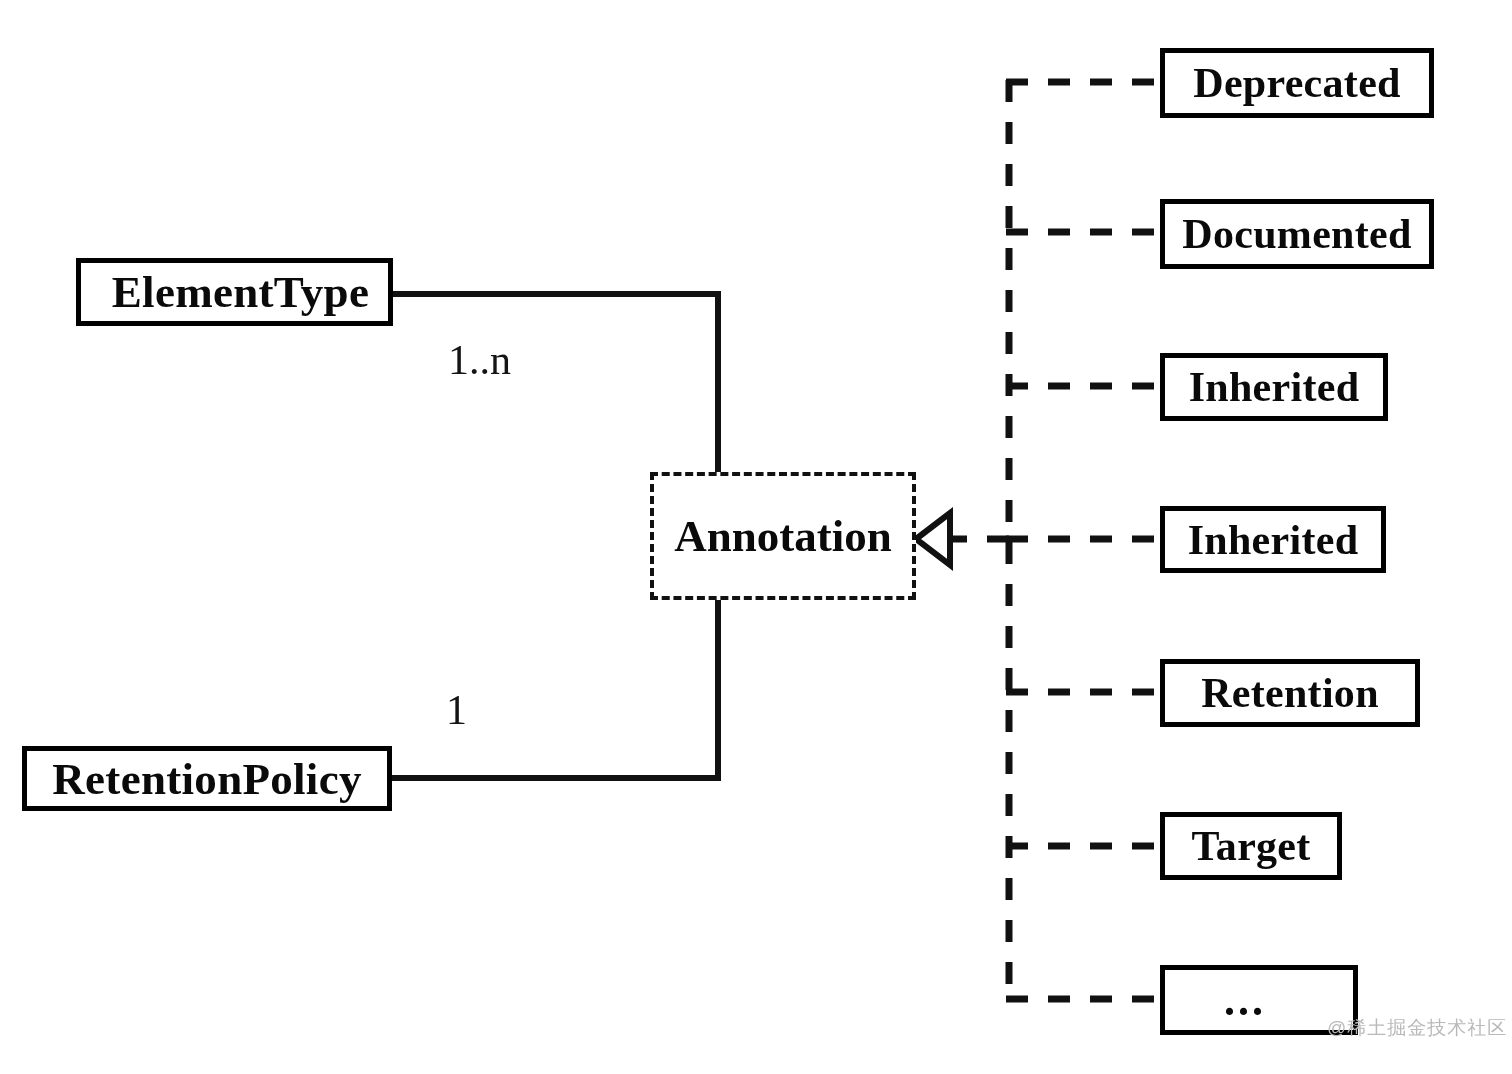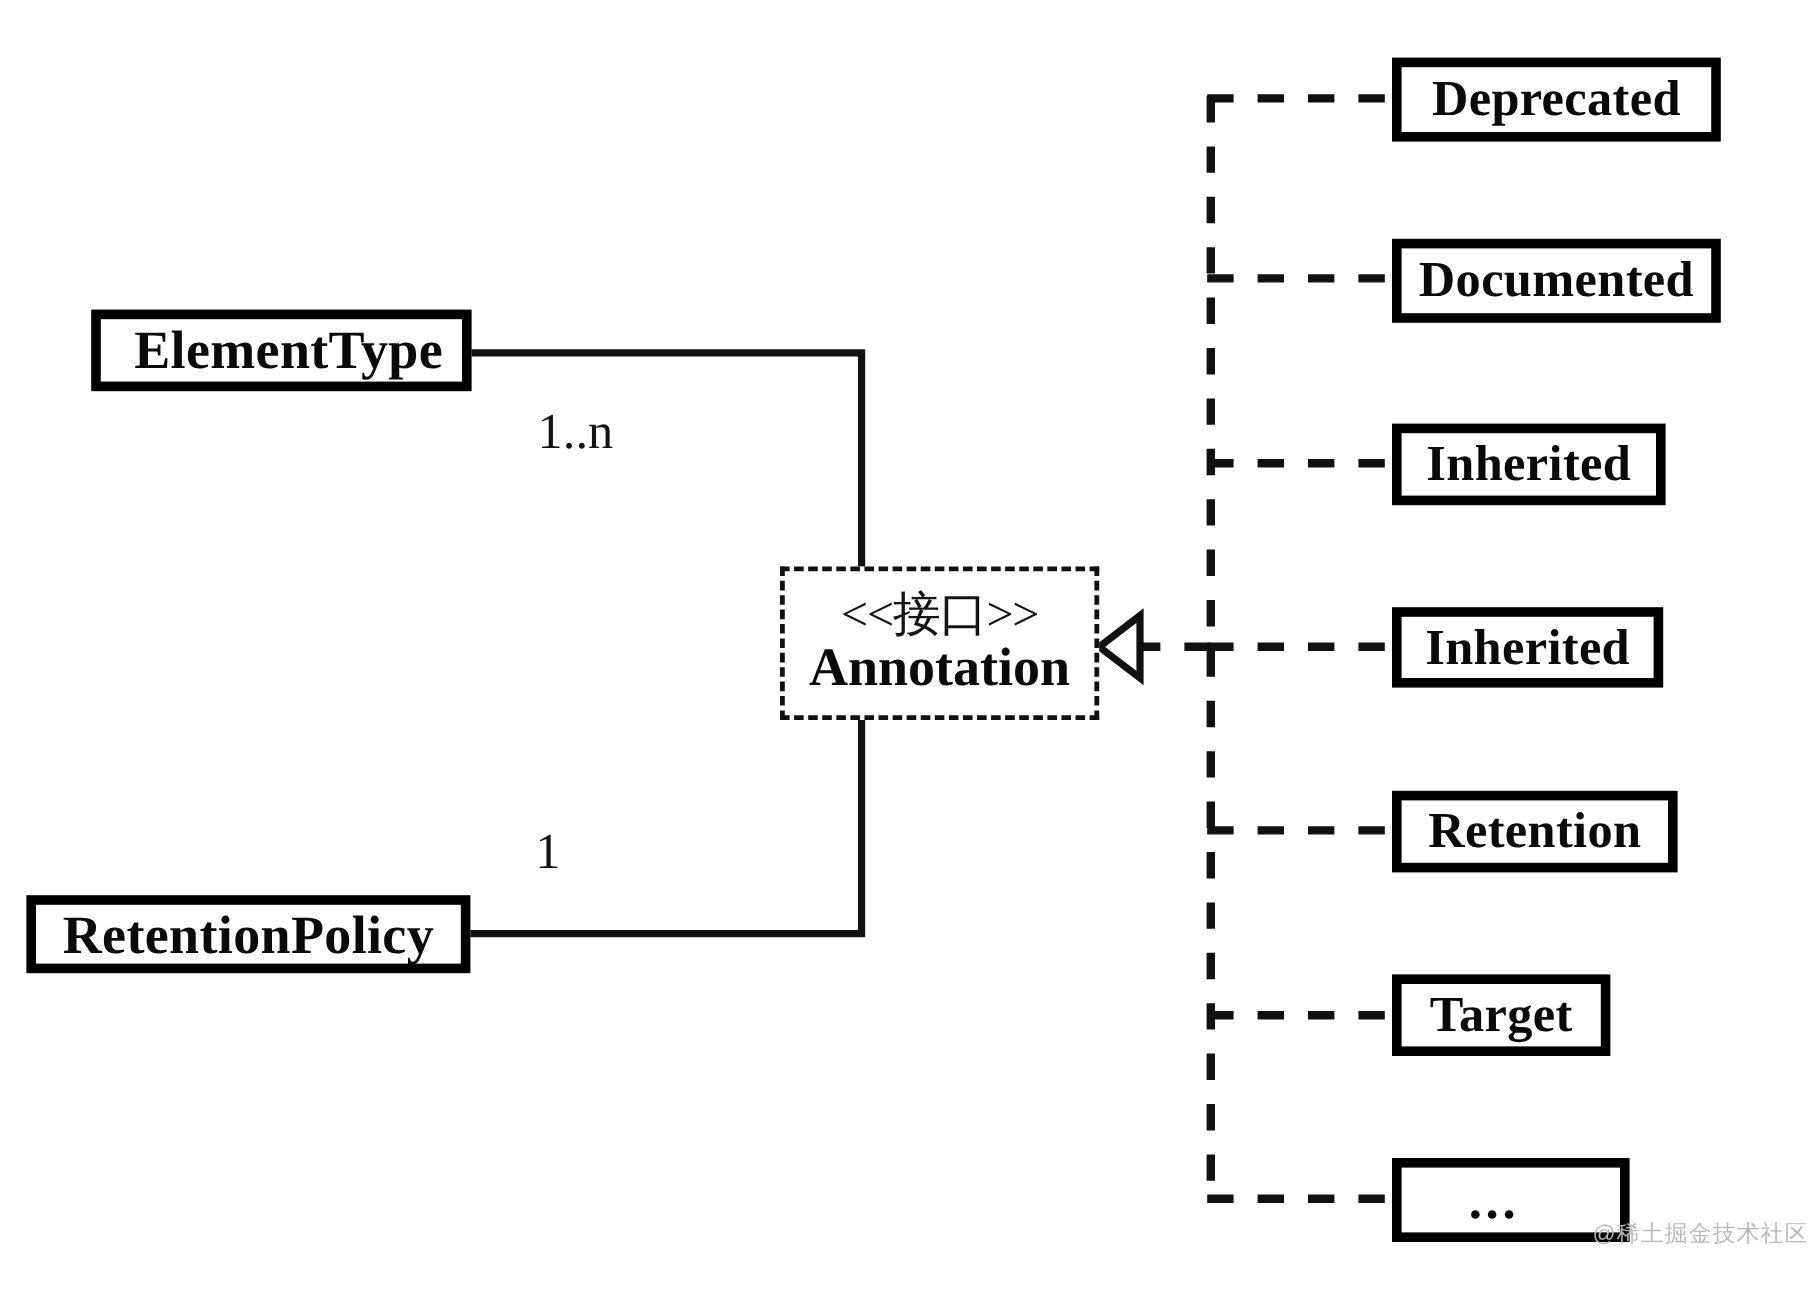--- a/index.html
+++ b/index.html
@@ -22,21 +22,21 @@
     left: 0;
     top: 0;
     width: 1512px;
     height: 1074px;
   }
 
   .node {
     position: absolute;
     box-sizing: border-box;
     background: #ffffff;
-    border: 8px solid #000000;
+    border: 5px solid #000000;
     display: flex;
     align-items: center;
     justify-content: center;
     font-family: "Liberation Serif", "DejaVu Serif", serif;
     font-weight: bold;
     color: #0a0a0a;
     letter-spacing: 0.3px;
     white-space: nowrap;
   }
 
@@ -126,41 +126,40 @@
 
   <div class="node node-left" style="left:22px; top:746px; width:370px; height:65px;">
     <span>RetentionPolicy</span>
   </div>
 
   <div class="mult" style="left:448px; top:336px;">1..n</div>
 
   <div class="mult" style="left:446px; top:686px;">1</div>
 
   <div class="iface" style="left:650px; top:472px; width:266px; height:128px;">
-    <div class="stereotype">&lt;&lt;接口&gt;&gt;</div>
     <div class="iface-name">Annotation</div>
   </div>
 
   <div class="node node-right" style="left:1160px; top:48px; width:274px; height:70px;">
     <span>Deprecated</span>
   </div>
 
   <div class="node node-right" style="left:1160px; top:199px; width:274px; height:70px;">
     <span>Documented</span>
   </div>
 
   <div class="node node-right" style="left:1160px; top:353px; width:228px; height:68px;">
     <span>Inherited</span>
   </div>
 
   <div class="node node-right" style="left:1160px; top:506px; width:226px; height:67px;">
     <span>Inherited</span>
   </div>
 
-  <div class="node node-right" style="left:1160px; top:659px; width:238px; height:68px;">
+  <div class="node node-right" style="left:1160px; top:659px; width:260px; height:68px;">
     <span>Retention</span>
   </div>
 
   <div class="node node-right" style="left:1160px; top:812px; width:182px; height:68px;">
     <span>Target</span>
   </div>
 
   <div class="node ellipsis-node" style="left:1160px; top:965px; width:198px; height:70px;">
     <span>...</span>
   </div>

